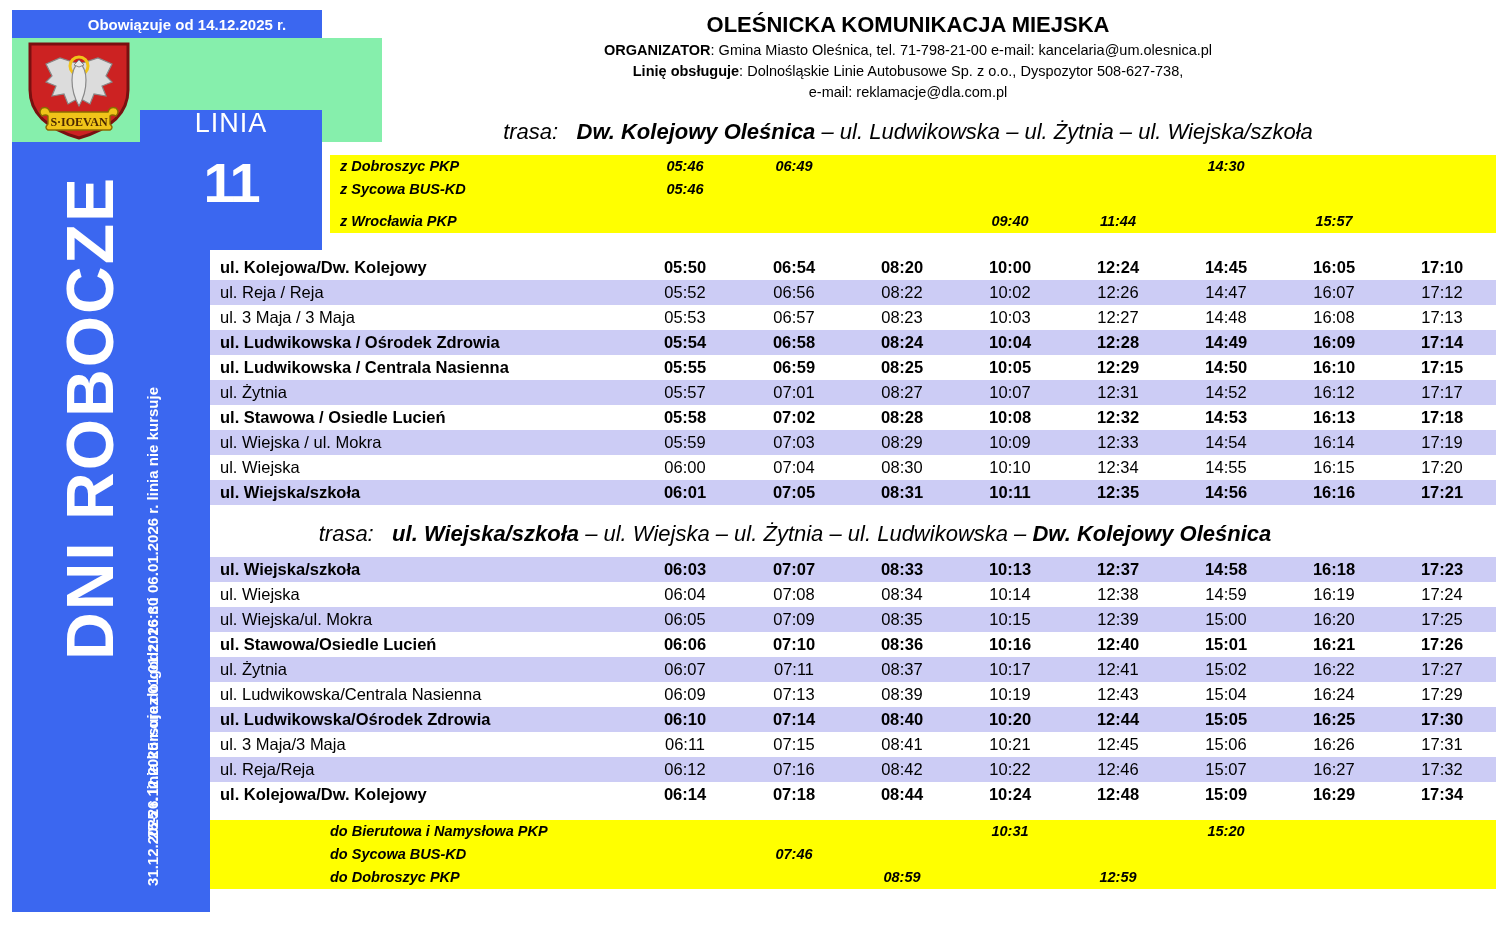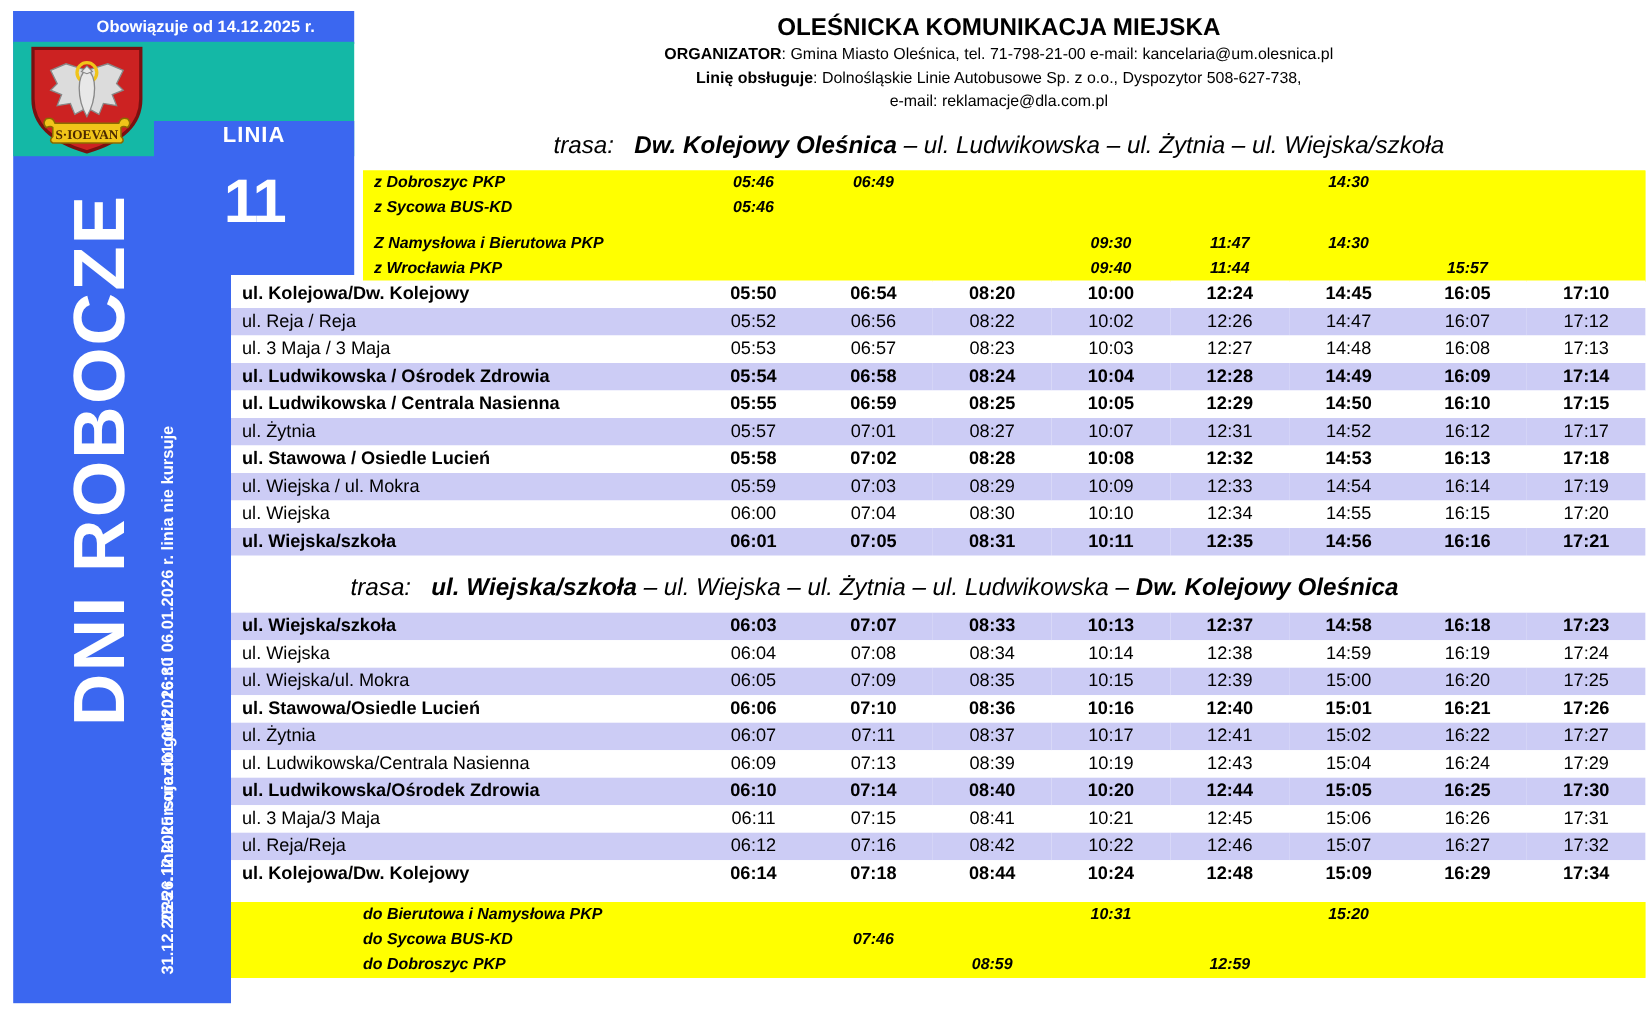--- a/index.html
+++ b/index.html
@@ -23,33 +23,33 @@
     width: 310px; height: 30px;
     background: #3b67f0;
     color: #ffffff;
     font-size: 15px; font-weight: bold;
     text-align: center; line-height: 30px;
     white-space: nowrap;
     padding-left: 40px;
   }
   .crest-block {
     position: absolute; left: 12px; top: 38px;
-    width: 310px; height: 104px;
-    background: #14b8a6;
+    width: 370px; height: 104px;
+    background: #86efac;
   }
   .crest { position: absolute; left: 12px; top: 4px; width: 110px; height: 98px; }
 
   .linia-block {
     position: absolute; left: 140px; top: 110px;
     width: 182px; height: 140px;
     background: #3b67f0;
     text-align: center;
   }
   .linia-word {
-    color: #ffffff; font-size: 20px; font-weight: bold;
+    color: #ffffff; font-size: 27px; font-weight: normal;
     letter-spacing: 1px; line-height: 26px;
   }
   .linia-num {
     color: #ffffff; font-size: 56px; font-weight: bold;
     line-height: 94px; letter-spacing: -2px;
   }
 
   .vert-big {
     position: absolute;
     left: -215px; top: 370px;
@@ -246,31 +246,20 @@
           <td class="t"></td>
           <td class="t"></td>
           <td class="t"></td>
           <td class="t"></td>
           <td class="t"></td>
           <td class="t"></td>
           <td class="t"></td>
         </tr>
         <tr class="spacer">
           <td colspan="9">&nbsp;</td>
-        </tr>
-        <tr>
-          <td class="lbl">Z Namysłowa i Bierutowa PKP</td>
-          <td class="t"></td>
-          <td class="t"></td>
-          <td class="t"></td>
-          <td class="t">09:30</td>
-          <td class="t">11:47</td>
-          <td class="t">14:30</td>
-          <td class="t"></td>
-          <td class="t"></td>
         </tr>
         <tr>
           <td class="lbl">z Wrocławia PKP</td>
           <td class="t"></td>
           <td class="t"></td>
           <td class="t"></td>
           <td class="t">09:40</td>
           <td class="t">11:44</td>
           <td class="t"></td>
           <td class="t">15:57</td>

